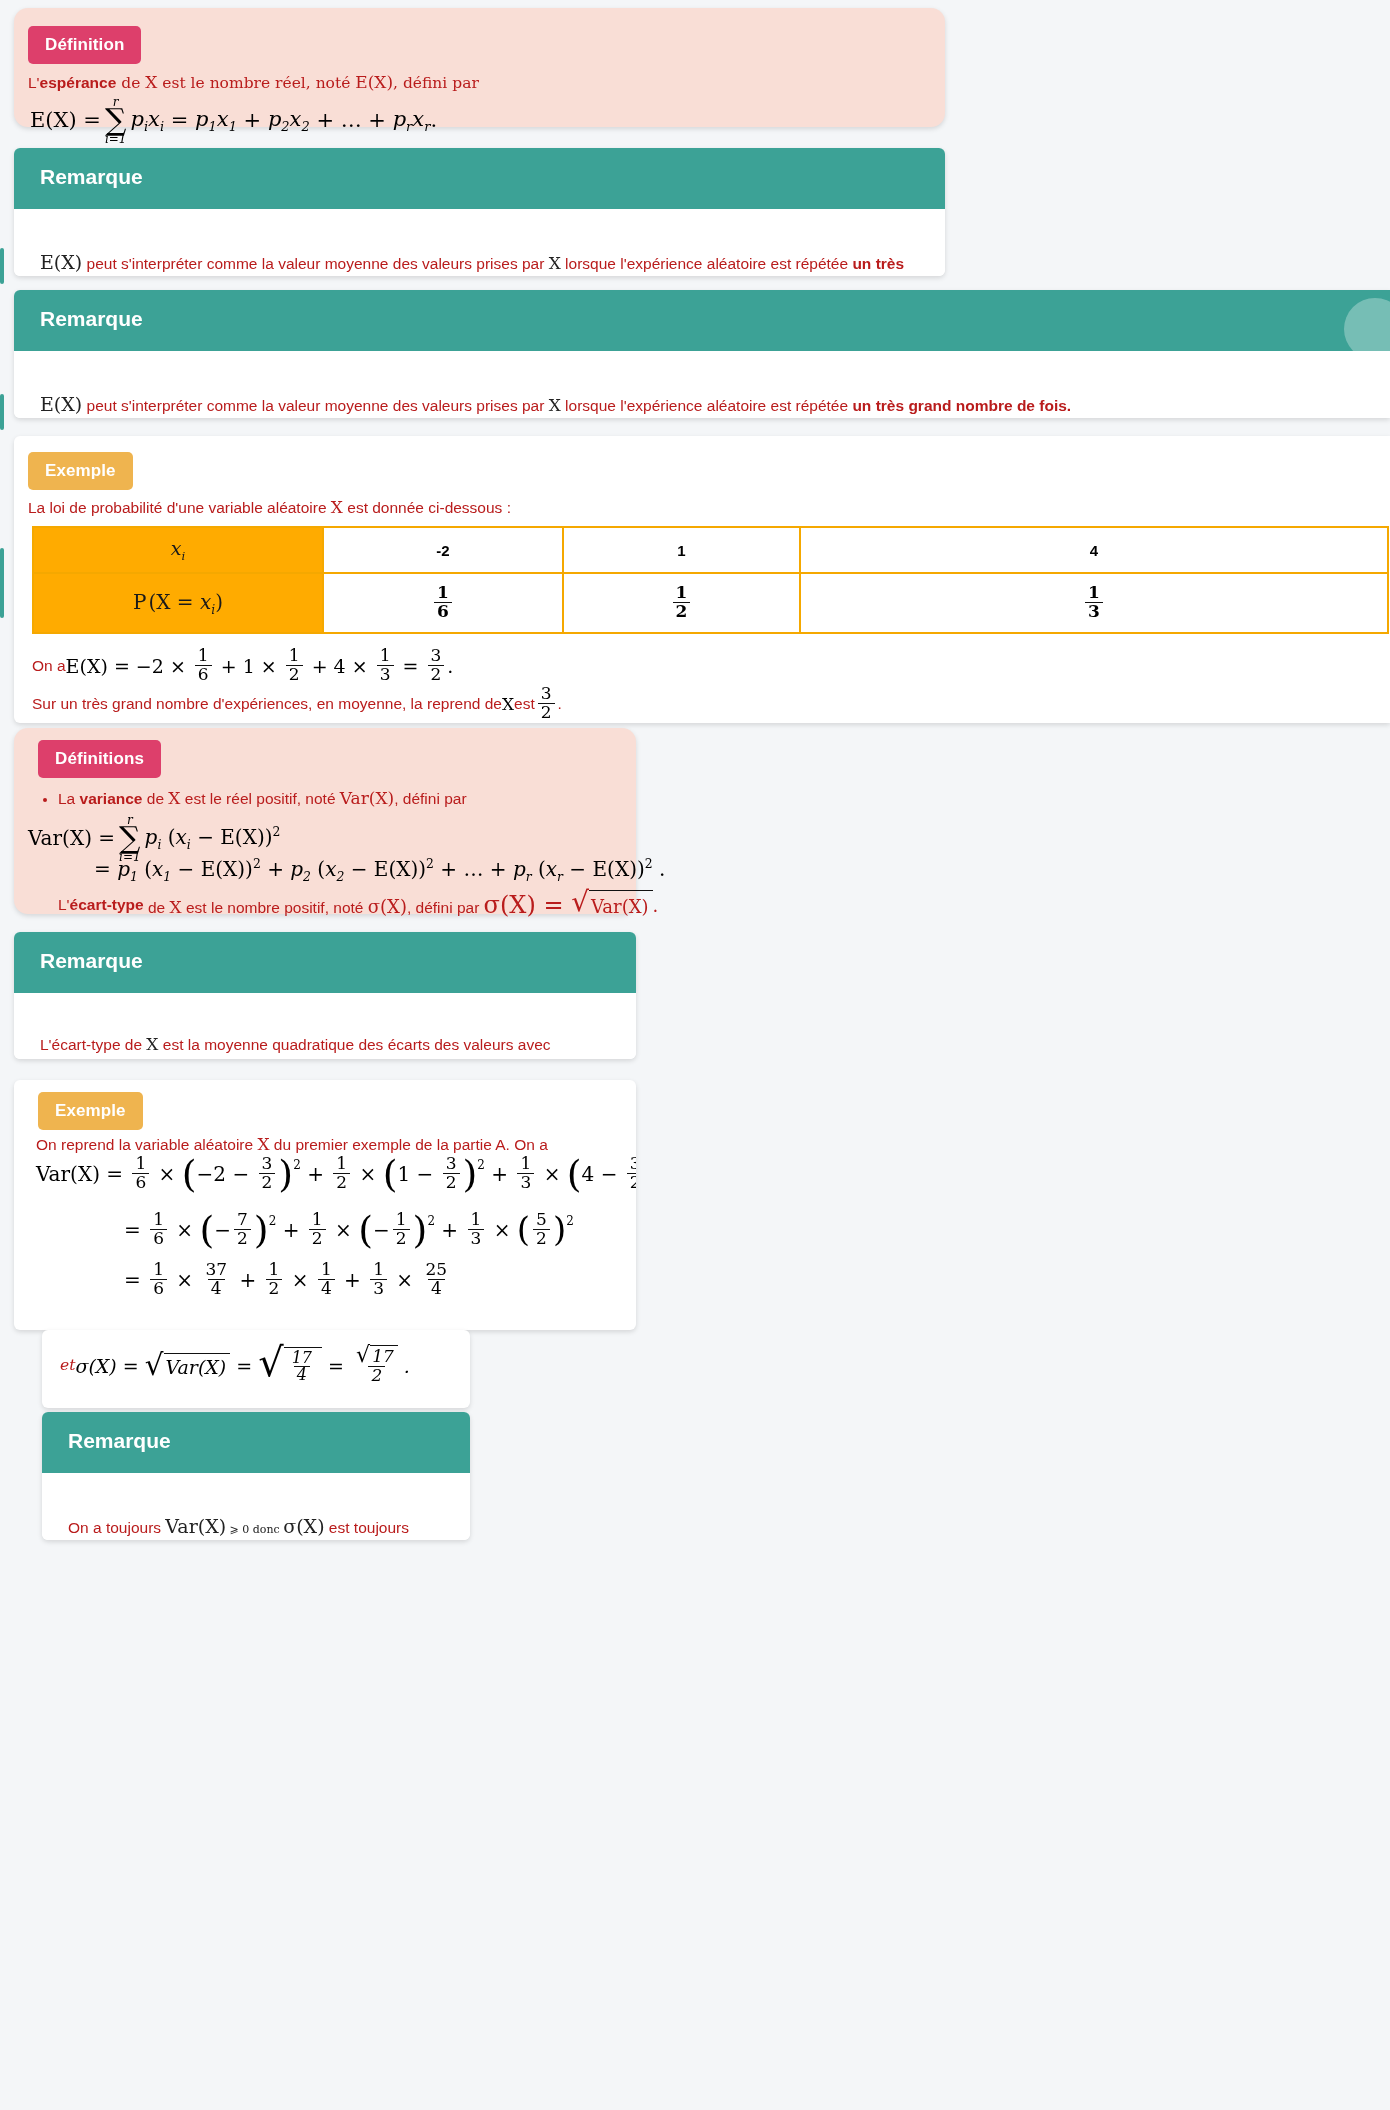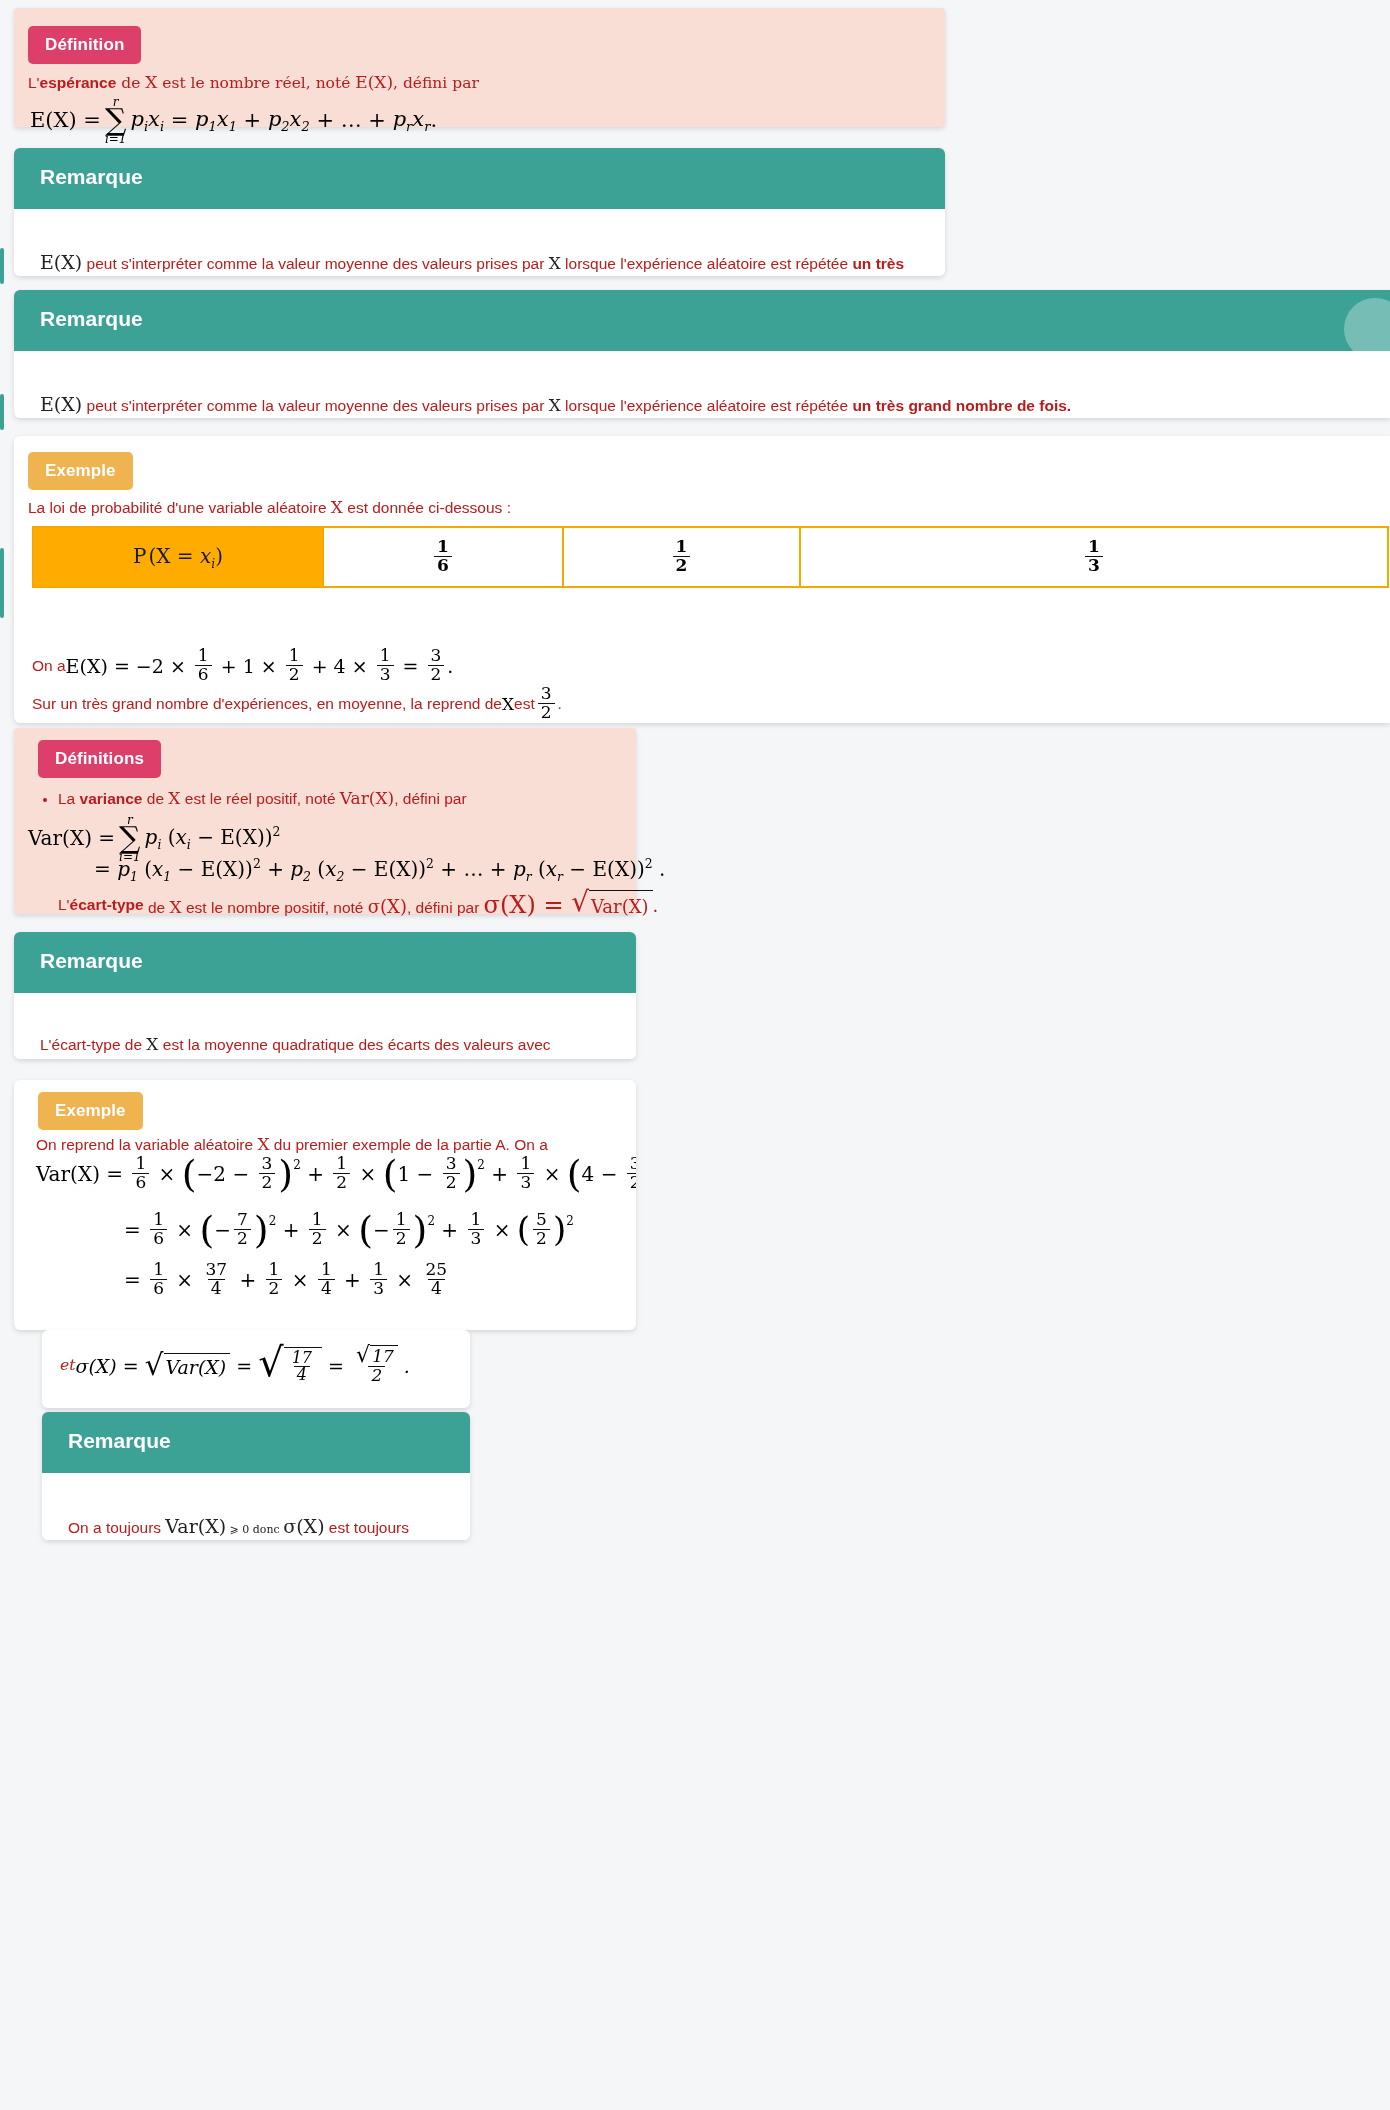--- a/index.html
+++ b/index.html
@@ -16,21 +16,21 @@
     background:#ffffff;
     border-radius:6px;
     box-shadow:0 2px 5px rgba(0,0,0,.13);
     position:relative;
     overflow:hidden;
   }
 
   
   .def-box{
     background:#f9ded6;
-    border-radius:4px;
+    border-radius:14px;
     box-shadow:0 2px 5px rgba(0,0,0,.13);
     position:relative;
   }
   .badge{
     display:inline-block;
     color:#ffffff;
     font-weight:bold;
     font-size:17px;
     border-radius:5px;
     padding:9px 17px;
@@ -176,20 +176,28 @@
     </div>
 
     <table class="loi" style="position:absolute;left:18px;top:90px;width:1355px;">
       <colgroup>
         <col style="width:290px">
           <col style="width:240px">
           <col style="width:237px">
           <col style="width:588px">
       </colgroup>
       <tbody>
+      <tr>
+        <td class="head" style="height:42px;">
+          <span class="mi" style="font-size:19px;">x<span class="sub">i</span></span>
+        </td>
+        <td class="val">-2</td>
+        <td class="val">1</td>
+        <td class="val">4</td>
+      </tr>
       <tr>
         <td class="head" style="height:56px;">
           <span class="mth" style="font-size:20px;">P (X&nbsp;=&nbsp;<span class="mi">x<span class="sub">i</span></span>)</span>
         </td>
         <td class="val">
           <span class="frac sm">
                 <span class="num">1</span>
                 <span class="den">6</span>
               </span>
         </td>

